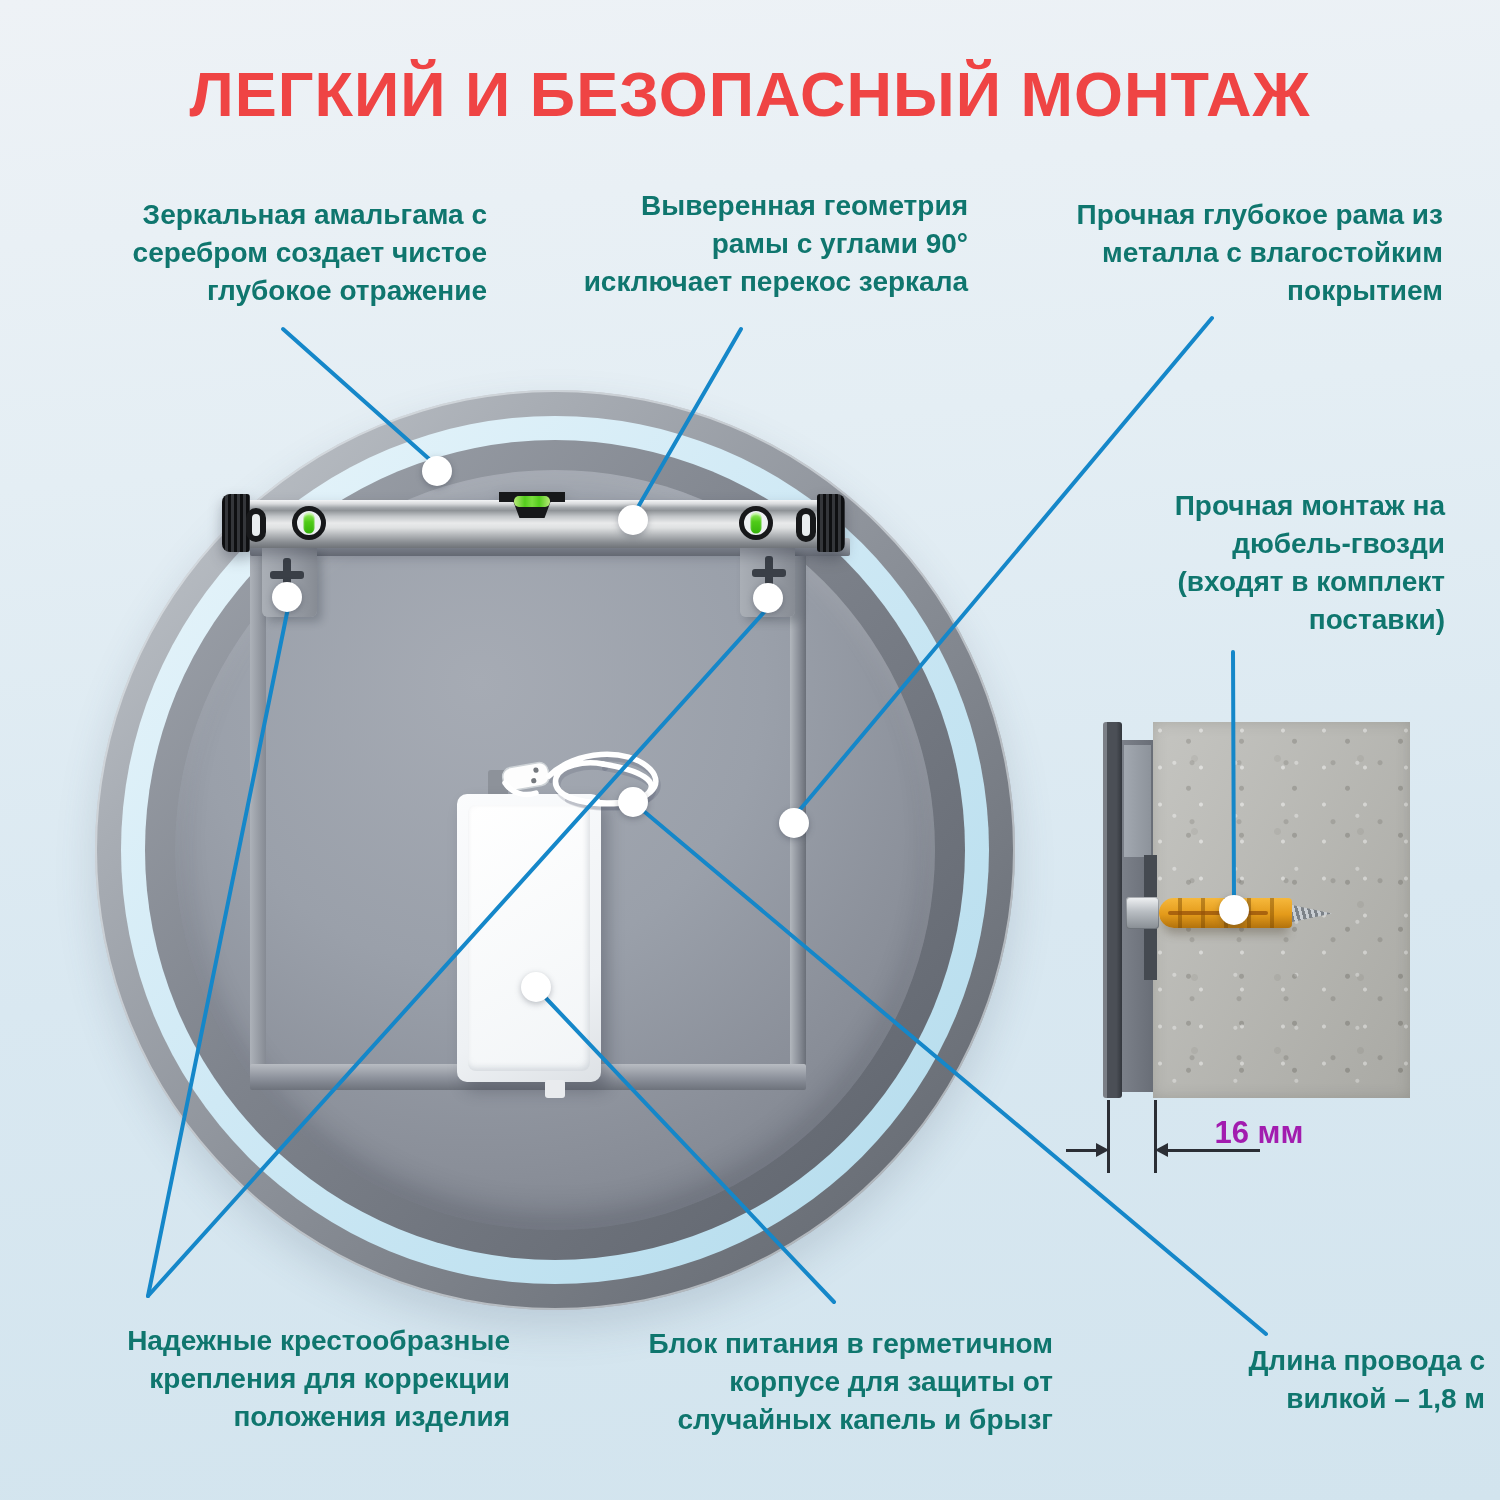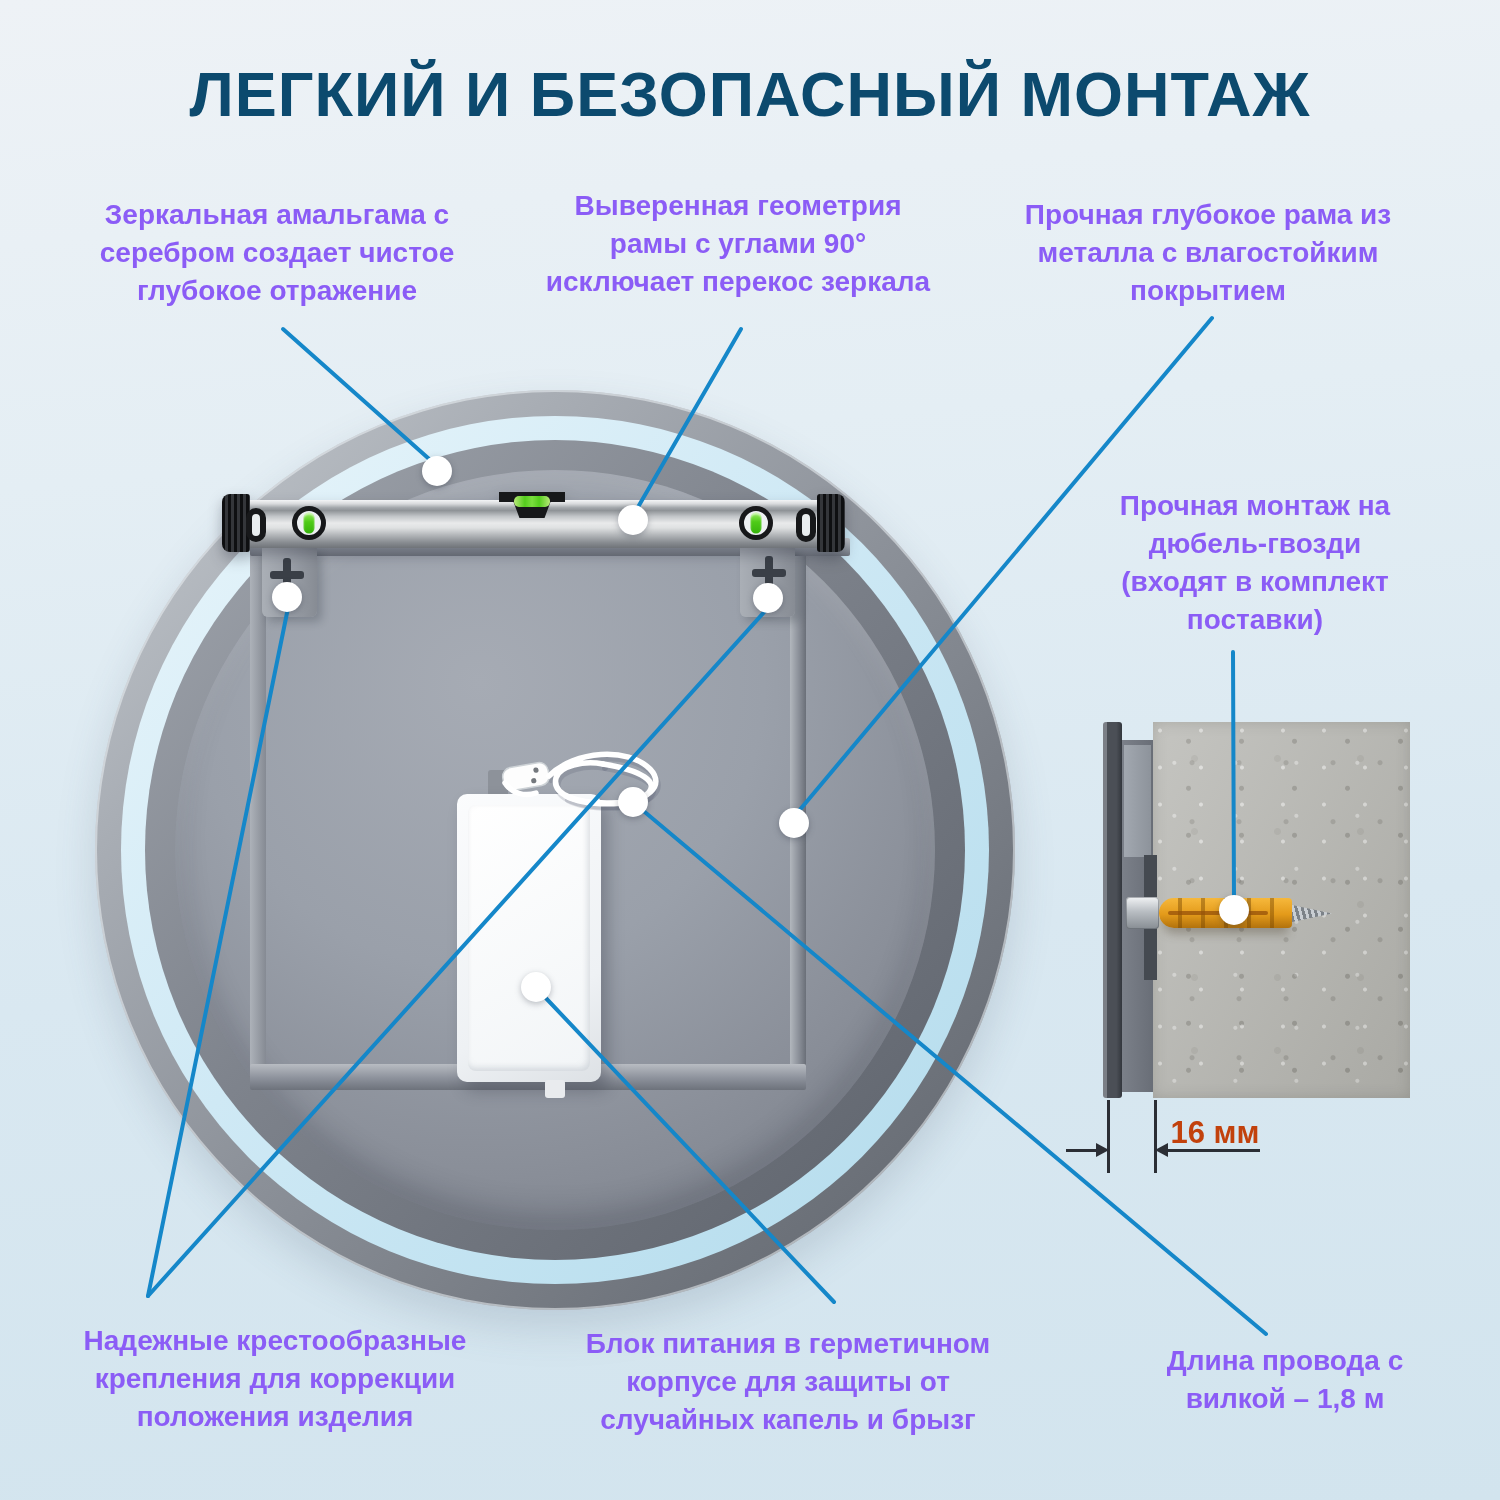--- a/index.html
+++ b/index.html
@@ -5,28 +5,28 @@
   html,body{margin:0;padding:0;}
   body{
     width:1500px;height:1500px;position:relative;overflow:hidden;
     font-family:"Liberation Sans","DejaVu Sans",sans-serif;
     background:linear-gradient(175deg,#eef2f6 0%,#e4eef4 30%,#d9e8f1 62%,#d2e4ee 100%);
   }
   .abs{position:absolute;}
   
   .title{
     left:750px;top:94px;transform:translate(-50%,-50%);
-    font-size:63px;font-weight:700;letter-spacing:1px;color:#0c4a6e;
+    font-size:63px;font-weight:700;letter-spacing:1px;color:#ef4444;
     white-space:nowrap;
   }
   
   .callout{
     transform:translate(-50%,-50%);
-    font-size:28px;line-height:38px;font-weight:700;color:#8b5cf6;
-    text-align:center;white-space:pre-line;
+    font-size:28px;line-height:38px;font-weight:700;color:#0f766e;
+    text-align:right;white-space:pre-line;
   }
   
   .mirror{left:95px;top:390px;width:920px;height:920px;}
   .ring{position:absolute;border-radius:50%;}
   .ring-outer{inset:0;
     background:linear-gradient(135deg,#c6cbd0 0%,#a8adb4 25%,#8b9098 52%,#71767e 78%,#5e636b 100%);
     box-shadow:inset 0 0 0 2px rgba(235,240,244,.55), 0 18px 40px rgba(70,90,110,.18);}
   .ring-glow{inset:26px;
     background:linear-gradient(135deg,#eaf6fb 0%,#cfe9f5 45%,#b2dbec 100%);}
   .ring-frame{inset:50px;
@@ -117,21 +117,21 @@
     background:repeating-linear-gradient(75deg,#7c8288 0 3px,#c9ced3 3px 6px);}
   
   .dim-tick{position:absolute;top:385px;width:3px;height:73px;background:#2b2e35;}
   .tick1{left:57px;} .tick2{left:104px;}
   .dim-line{position:absolute;top:434px;height:3px;background:#2b2e35;}
   .dlineL{left:16px;width:32px;} .dlineR{left:117px;width:93px;}
   .dim-arrow{position:absolute;top:428px;width:0;height:0;border-top:7px solid transparent;border-bottom:7px solid transparent;}
   .arrL{left:46px;border-left:13px solid #2b2e35;}
   .arrR{left:105px;border-right:13px solid #2b2e35;}
   .dim-label{position:absolute;left:105px;top:400px;width:120px;text-align:center;
-    font-size:31px;font-weight:700;color:#c2410c;}
+    font-size:31px;font-weight:700;color:#a21caf;padding-left:44px;}
   
   .overlay{left:0;top:0;width:1500px;height:1500px;pointer-events:none;}
 </style>
 </head>
 <body>
 
 <div class="abs title">ЛЕГКИЙ И БЕЗОПАСНЫЙ МОНТАЖ</div>
 
 <div class="abs mirror">
   <div class="ring ring-outer"></div>

